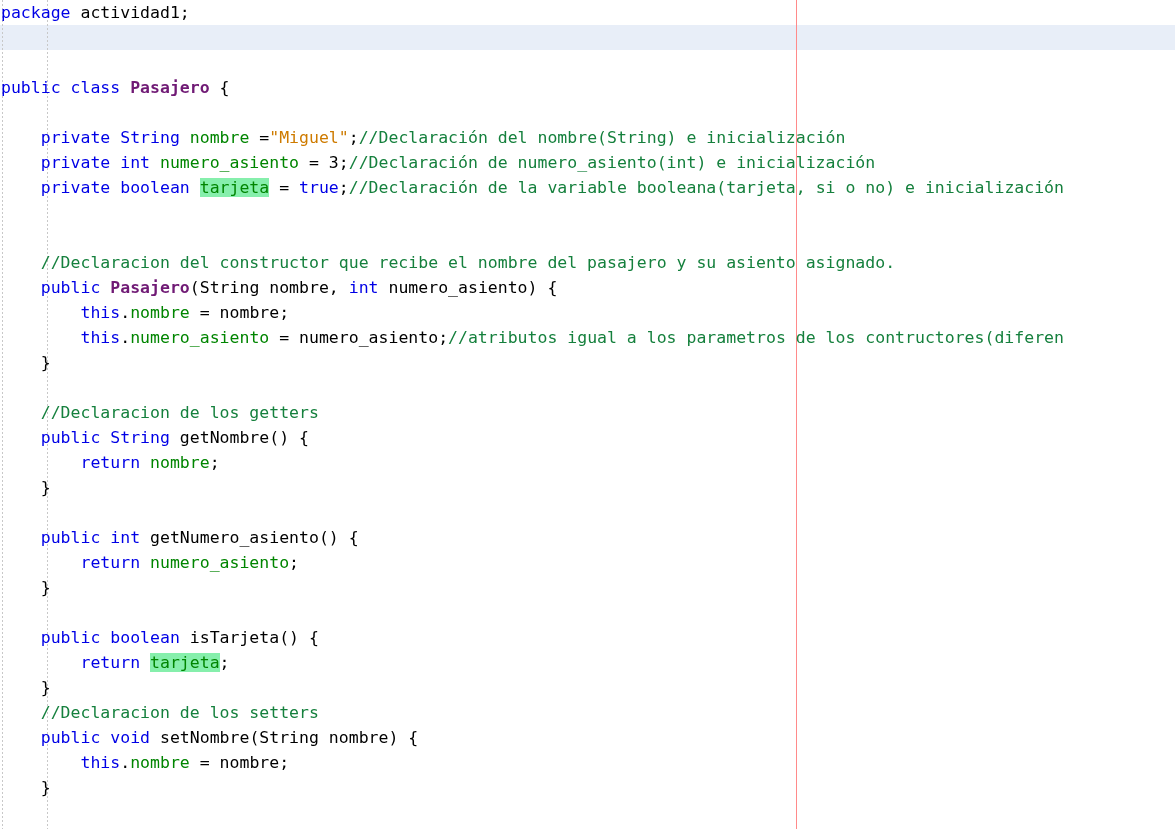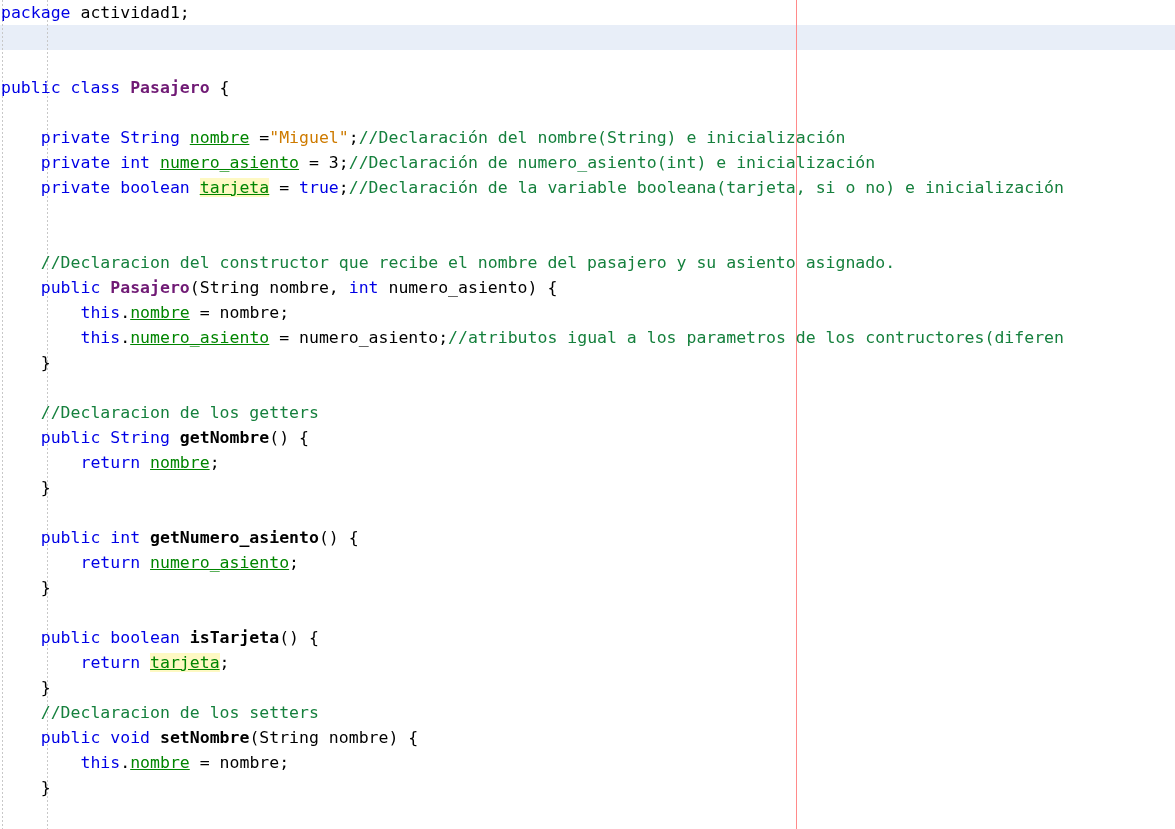--- a/index.html
+++ b/index.html
@@ -73,26 +73,26 @@
   .line {
     height: 25px;
     line-height: 25px;
     white-space: pre;
     padding-left: 1px;
   }
 
   
   .kw      { color: #0000e6; }
   .cls     { color: #701a75; font-weight: bold; }
-  .mth     { color: #000000; font-weight: bold; }
-  .fld     { color: #008500; text-decoration: underline; }
+  .mth     { color: #000000; font-weight: normal; }
+  .fld     { color: #008500; }
   .str     { color: #ce7b00; }
   .cmt     { color: #15803d; }
   .plain   { color: #000000; }
-  .hl      { background: #fef9c3; }
+  .hl      { background: #86efac; }
 </style>
 </head>
 <body>
 
 <div id="editor">
 
   <div id="current-line" style="top: 25px;"></div>
 
   <div class="indent-guide g0"></div>
   <div class="indent-guide g1"></div>

